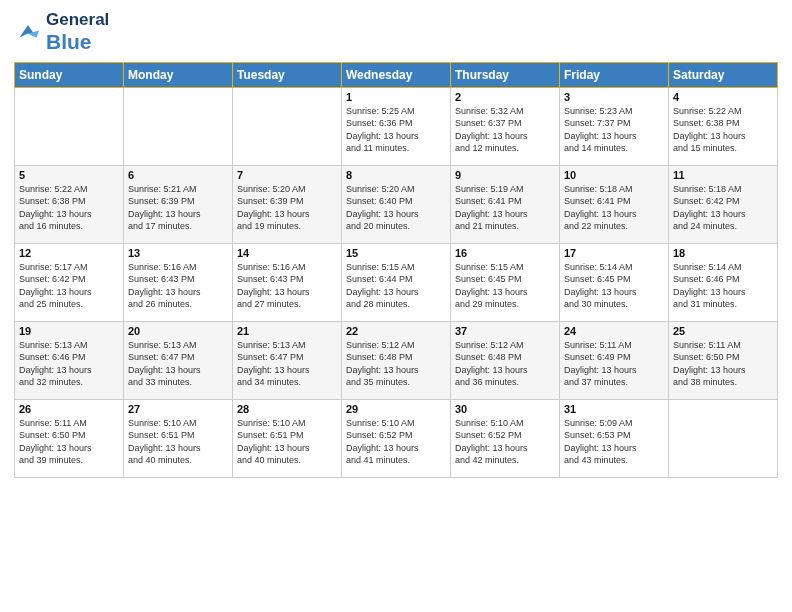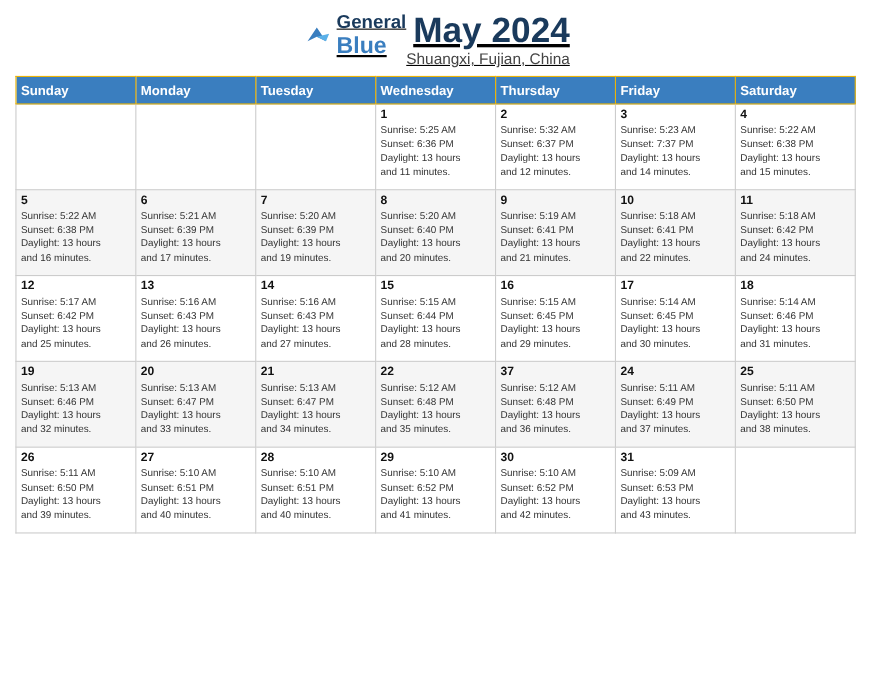--- a/index.html
+++ b/index.html
@@ -10,24 +10,23 @@
       background: #fff;
       overflow: hidden;
     }
     .page {
       width: 792px;
       height: 612px;
       padding: 10px 14px;
     }
     .header {
       display: flex;
-      justify-content: center;
+      justify-content: space-between;
       align-items: flex-start;
       margin-bottom: 8px;
-      text-decoration: underline;
     }
     .logo {
       display: flex;
       align-items: center;
       gap: 4px;
     }
     .logo-bird {
       width: 28px;
       height: 28px;
     }
@@ -93,24 +92,20 @@
   <div class="header">
     <div class="logo">
       <svg class="logo-bird" viewBox="0 0 40 40" xmlns="http://www.w3.org/2000/svg">
         <polygon points="8,28 20,10 32,28 20,22" fill="#3a7ebf"></polygon>
         <polygon points="20,22 32,28 36,18 28,20" fill="#5ab0e8"></polygon>
       </svg>
       <div>
         <div style="font-size:17px;font-weight:bold;color:#1a3a5c;line-height:1.15;">General</div>
         <div style="font-size:21px;font-weight:bold;color:#3a7ebf;line-height:1.15;">Blue</div>
       </div>
-    </div>
-    <div class="title-block">
-      <div class="cal-title">May 2024</div>
-      <div class="cal-subtitle">Shuangxi, Fujian, China</div>
     </div>
   </div>
 
   <table class="calendar">
     <thead>
       <tr>
         <th>Sunday</th>
         <th>Monday</th>
         <th>Tuesday</th>
         <th>Wednesday</th>

